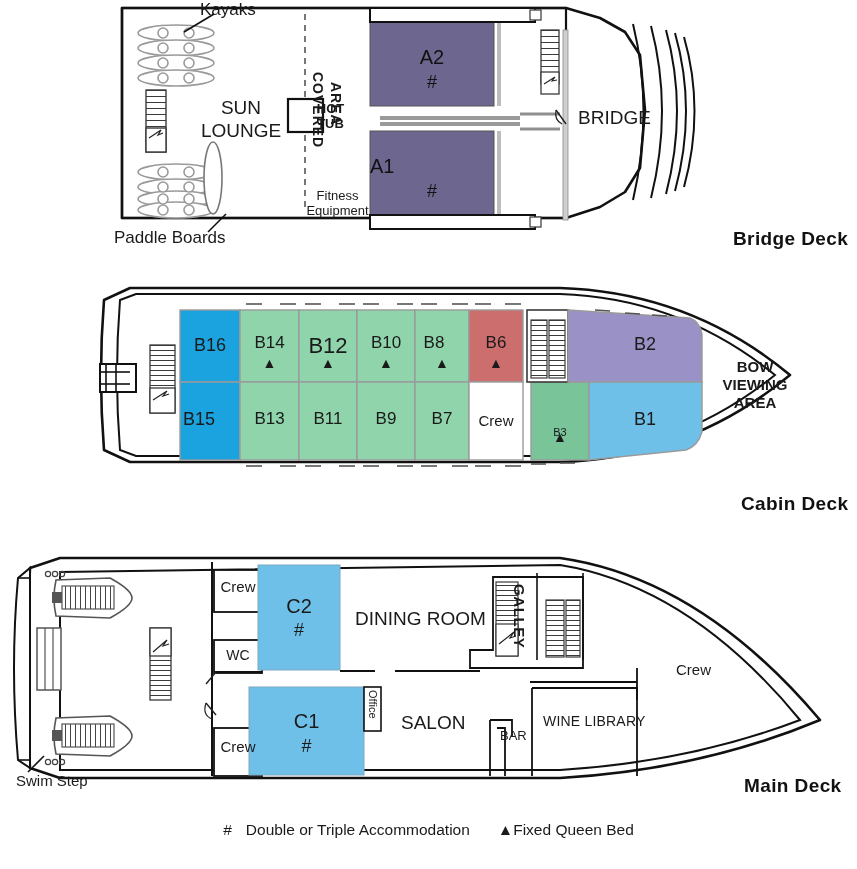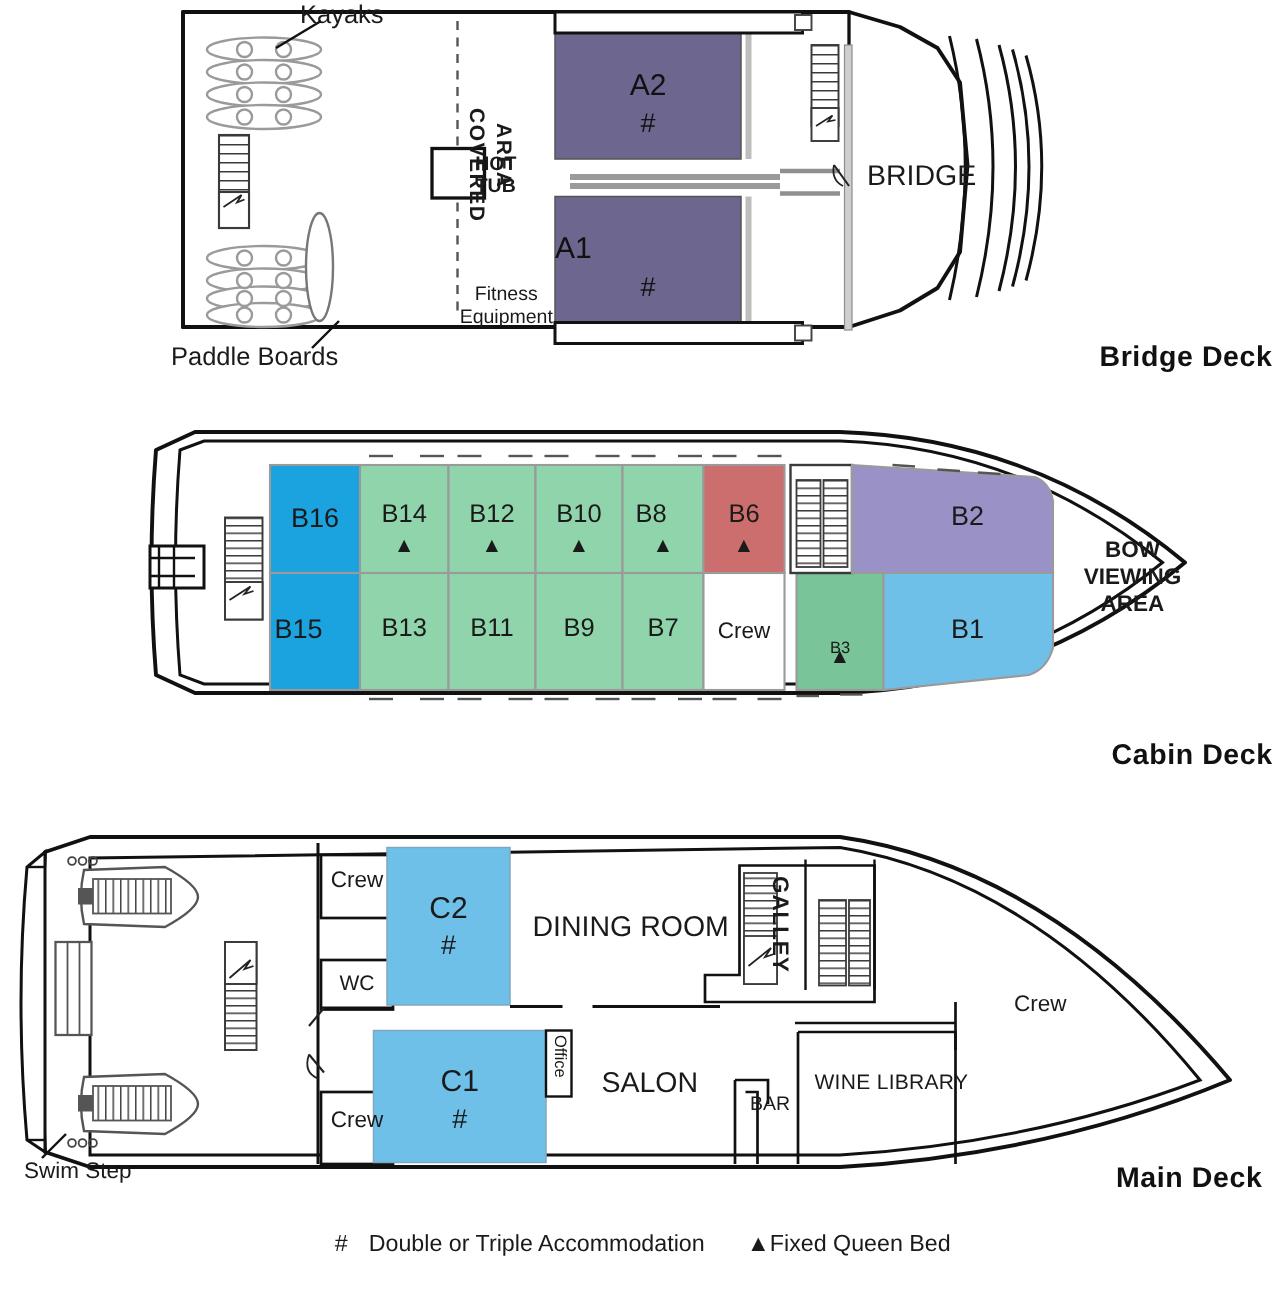--- a/index.html
+++ b/index.html
@@ -344,20 +344,24 @@
 <div style="position:absolute;left:200px;top:0px;font-size:17px;">Kayaks</div>
 <svg style="position:absolute;left:178px;top:12px;" width="40" height="22">
       <line x1="36" y1="2" x2="6" y2="20" stroke="#111" stroke-width="1.6"></line>
     </svg>
 
 <div style="position:absolute;left:114px;top:228px;font-size:17px;">Paddle Boards</div>
 <svg style="position:absolute;left:206px;top:212px;" width="26" height="24">
       <line x1="20" y1="2" x2="2" y2="20" stroke="#111" stroke-width="1.6"></line>
     </svg>
 
+<div style="position:absolute;left:196px;top:96px;width:90px;text-align:center;font-size:19px;line-height:23px;">
+  <div>SUN</div>
+  <div>LOUNGE</div>
+</div>
 
 <div style="position:absolute;left:289px;top:101px;width:33px;text-align:center;font-size:13px;line-height:15px;font-weight:600;margin-left:25px;">
   <div>HOT</div>
   <div>TUB</div>
 </div>
 
 <div style="position:absolute;left:326px;top:72px;font-size:14px;font-weight:700;letter-spacing:1px;transform:rotate(90deg);transform-origin:left top;white-space:nowrap;">COVERED</div>
 <div style="position:absolute;left:344px;top:82px;font-size:14px;font-weight:700;letter-spacing:1px;transform:rotate(90deg);transform-origin:left top;white-space:nowrap;">AREA</div>
 
 <div style="position:absolute;left:300px;top:188px;width:75px;text-align:center;font-size:13px;line-height:15px;">
@@ -374,21 +378,21 @@
 
 <div class="deck-label" style="left:733px;top:228px;">Bridge Deck</div>
 
 <div style="position:absolute;left:180px;top:335px;width:60px;text-align:center;font-size:18px;">B16</div>
 <div style="position:absolute;left:180px;top:409px;width:38px;text-align:center;font-size:18px;">B15</div>
 
 <div style="position:absolute;left:240px;top:333px;width:59px;text-align:center;font-size:17px;">B14</div>
 <div style="position:absolute;left:240px;top:355px;width:59px;text-align:center;font-size:14px;">▲</div>
 <div style="position:absolute;left:240px;top:409px;width:59px;text-align:center;font-size:17px;">B13</div>
 
-<div style="position:absolute;left:299px;top:333px;width:58px;text-align:center;font-size:17px;">B12</div>
+<div style="position:absolute;left:299px;top:333px;width:58px;text-align:center;font-size:22px;">B12</div>
 <div style="position:absolute;left:299px;top:355px;width:58px;text-align:center;font-size:14px;">▲</div>
 <div style="position:absolute;left:299px;top:409px;width:58px;text-align:center;font-size:17px;">B11</div>
 
 <div style="position:absolute;left:357px;top:333px;width:58px;text-align:center;font-size:17px;">B10</div>
 <div style="position:absolute;left:357px;top:355px;width:58px;text-align:center;font-size:14px;">▲</div>
 <div style="position:absolute;left:357px;top:409px;width:58px;text-align:center;font-size:17px;">B9</div>
 
 <div style="position:absolute;left:415px;top:333px;width:38px;text-align:center;font-size:17px;">B8</div>
 <div style="position:absolute;left:415px;top:355px;width:54px;text-align:center;font-size:14px;">▲</div>
 <div style="position:absolute;left:415px;top:409px;width:54px;text-align:center;font-size:17px;">B7</div>

